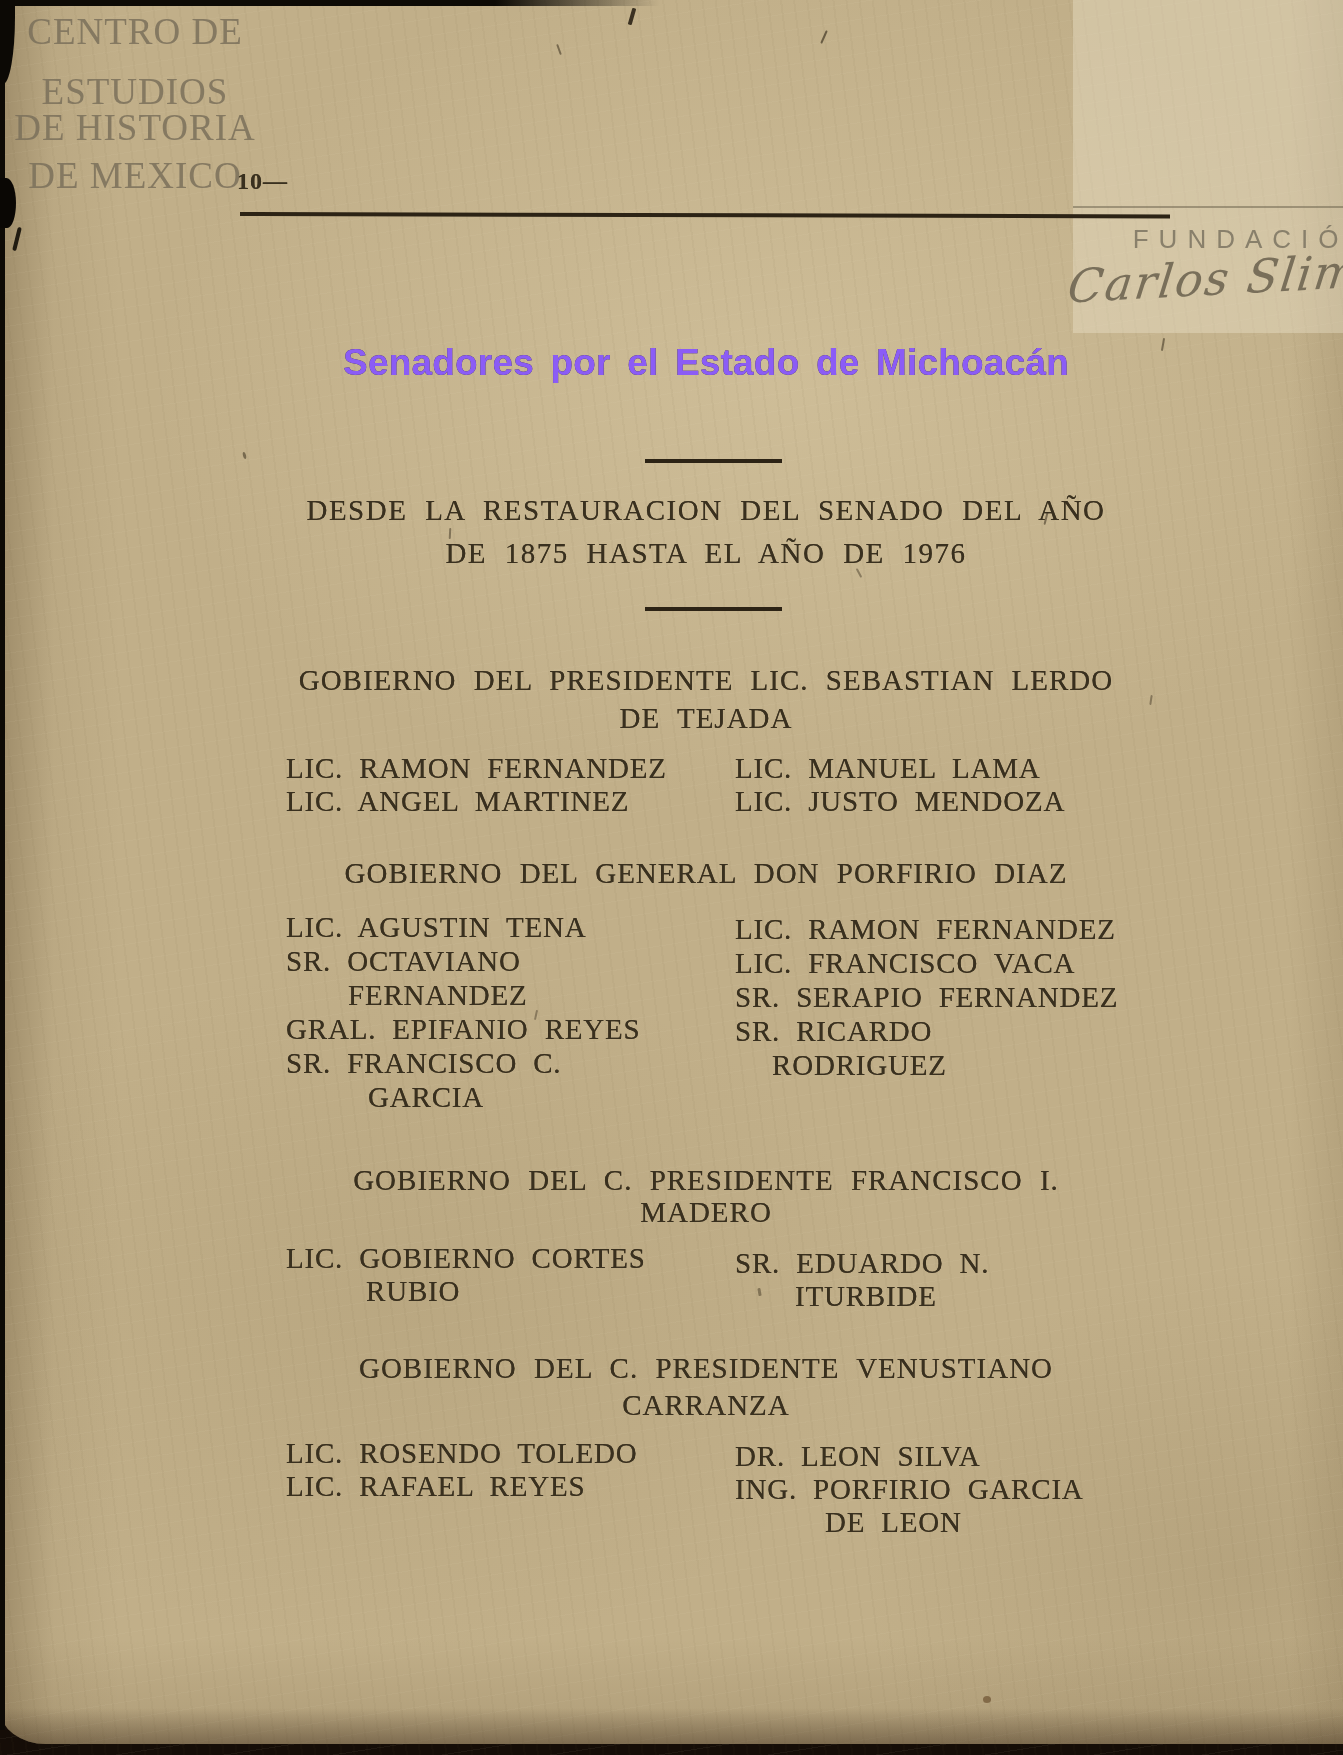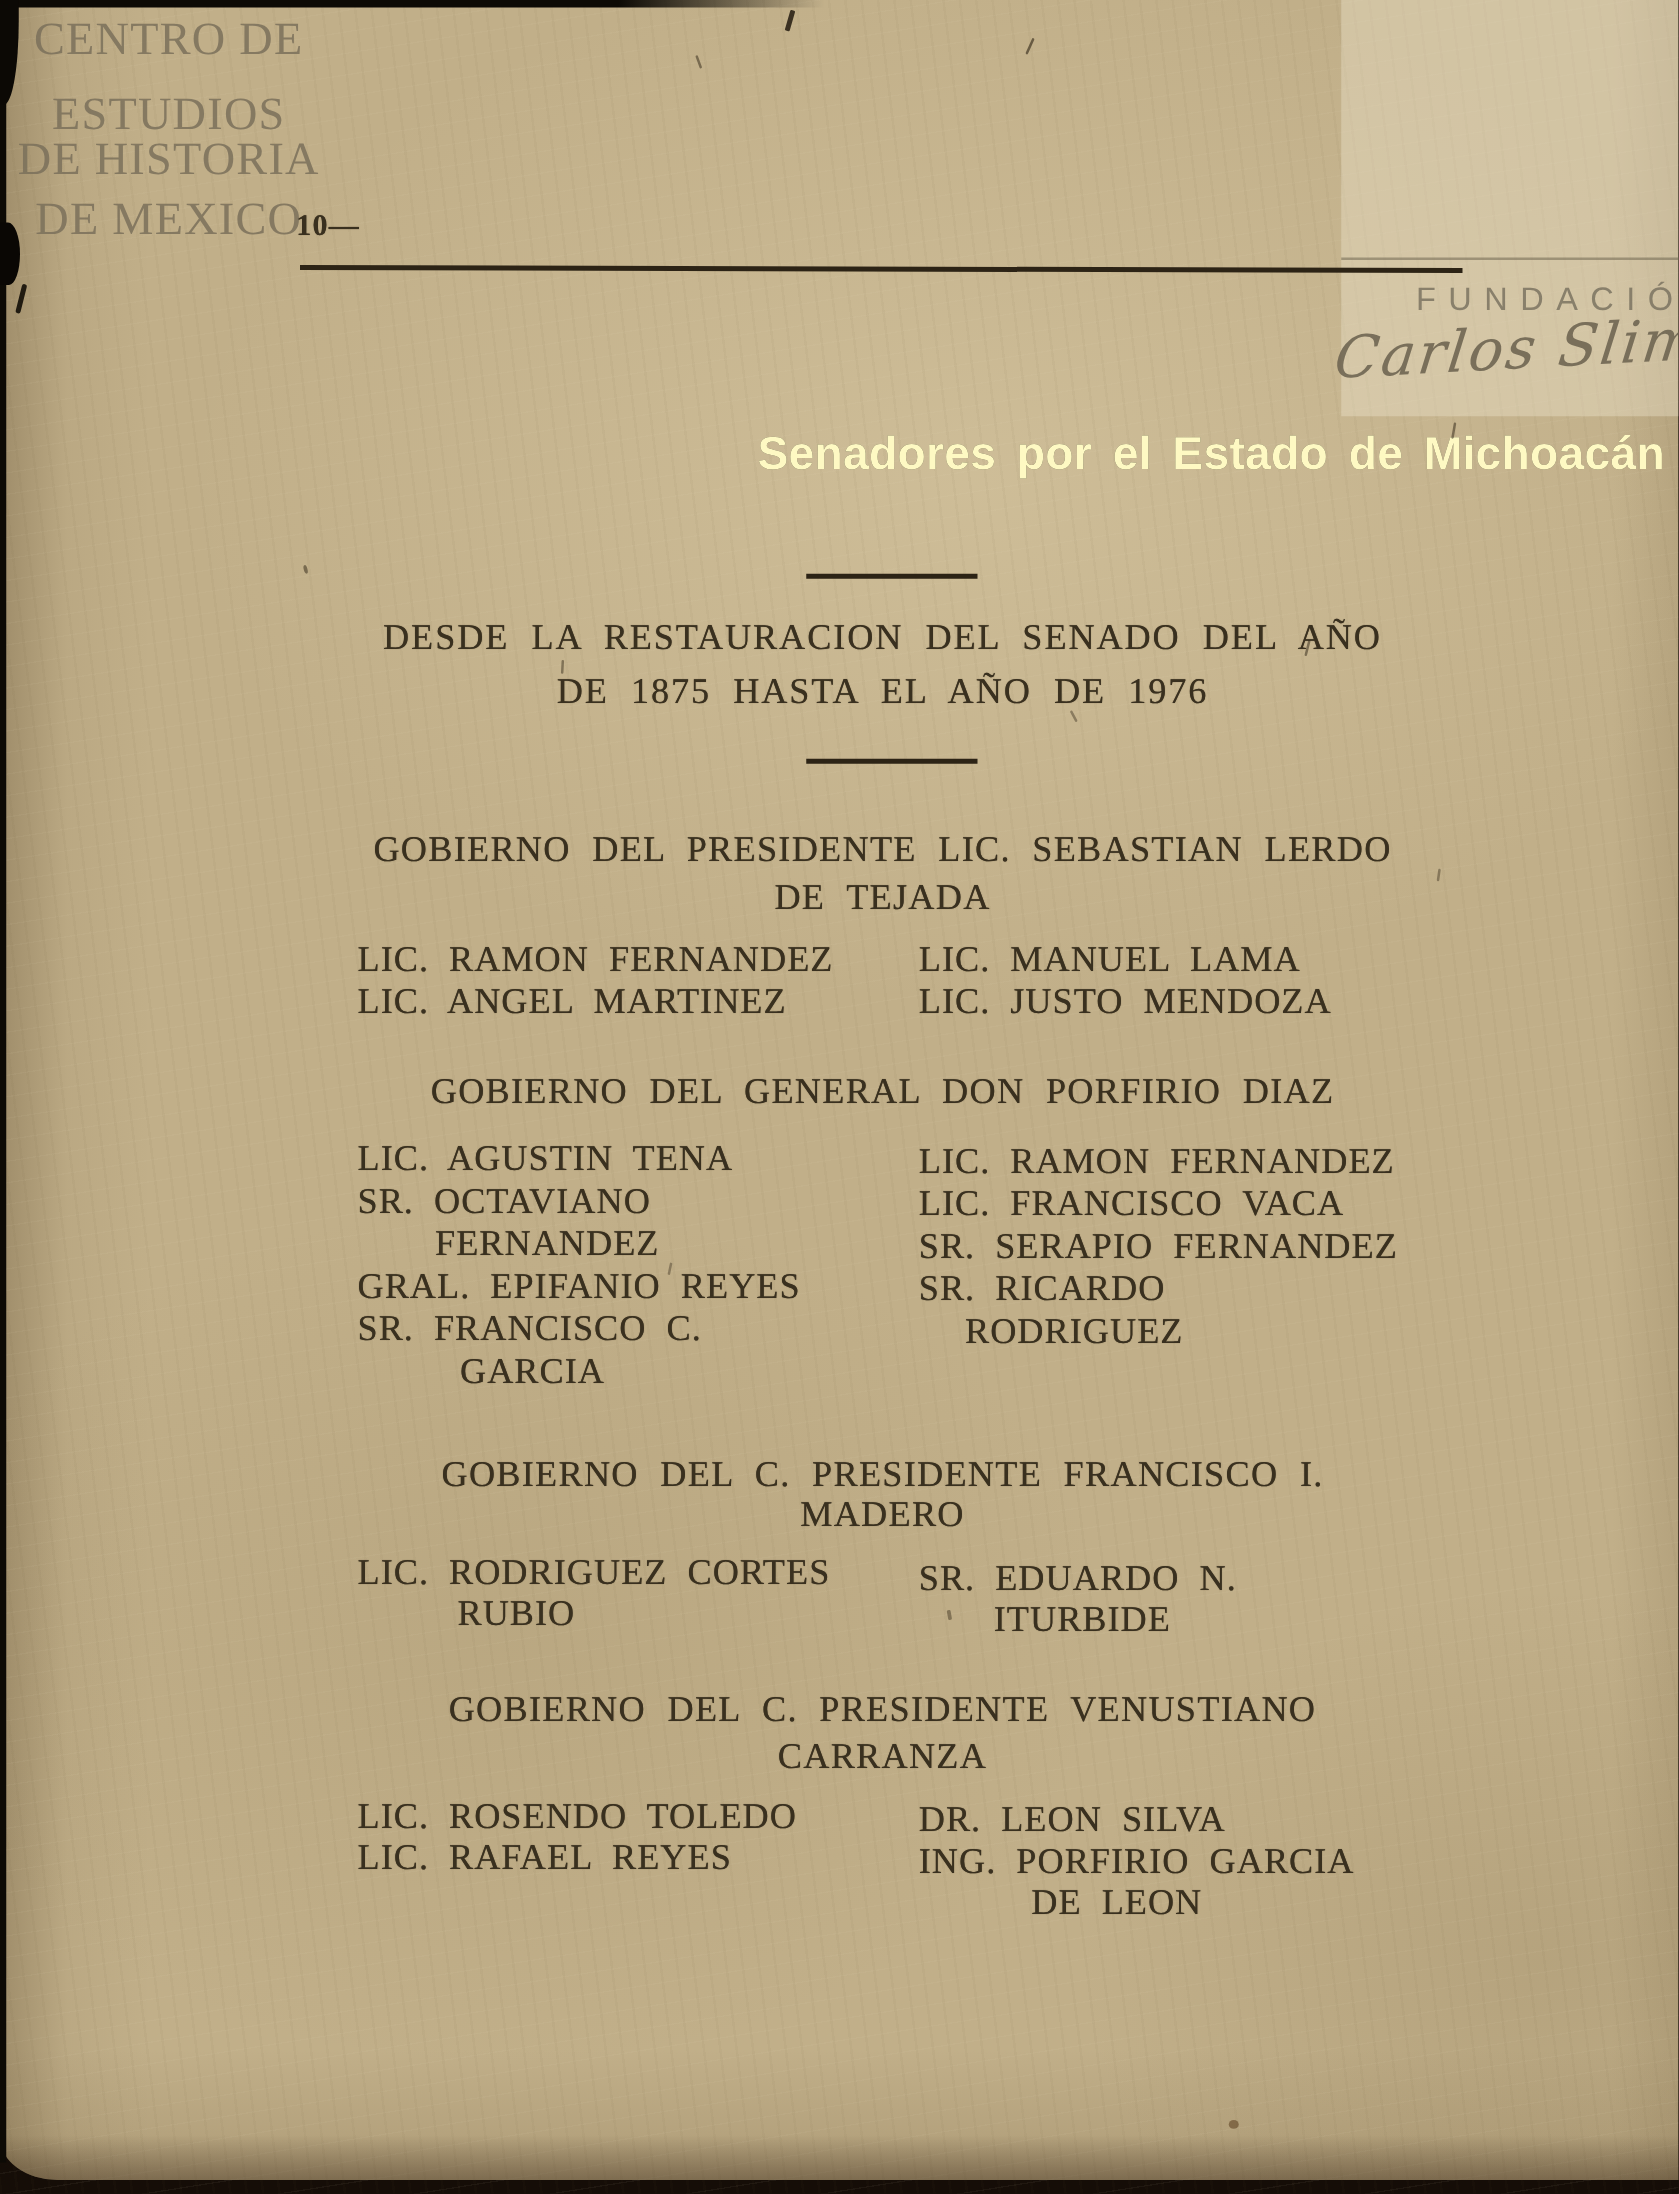--- a/index.html
+++ b/index.html
@@ -50,21 +50,21 @@
            font-family:"Liberation Sans",sans-serif;font-size:26px;color:rgba(118,110,92,0.8);
            letter-spacing:10px;white-space:nowrap;padding-left:47px;}
   .wm-sign{position:absolute;left:1068px;top:252px;width:280px;text-align:center;
            font-family:"DejaVu Serif",serif;font-style:italic;font-size:46px;
            color:rgba(108,99,80,0.88);transform:rotate(-3deg) skewX(-10deg);letter-spacing:2px;
            white-space:nowrap;}
   
   .ink{color:#39301f;text-shadow:0 0 0.6px rgba(57,46,28,0.85);}
   .centered{position:absolute;left:80px;width:1252px;text-align:center;white-space:nowrap;}
   .title{top:342px;font-family:"Liberation Sans",sans-serif;font-weight:bold;font-size:37px;
-         color:#fef9c3;letter-spacing:0.2px;word-spacing:6px;text-shadow:0 0 0.5px rgba(36,30,18,0.9);text-align:right;}
+         color:#8b5cf6;letter-spacing:0.2px;word-spacing:6px;text-shadow:0 0 0.5px rgba(36,30,18,0.9);}
   .divider{position:absolute;left:645px;width:137px;height:3.5px;background:#2c2315;}
   .subtitle{font-size:29px;letter-spacing:1.5px;word-spacing:9px;}
   .sec-h{font-size:29px;letter-spacing:1px;word-spacing:9px;}
   .col{position:absolute;font-size:29px;letter-spacing:0.8px;word-spacing:8px;white-space:nowrap;}
   .col .nm{height:33px;line-height:33px;}
   .col.lh34 .nm{height:34px;line-height:34px;}
   .col-l{left:286px;}
   .col-r{left:735px;}
   .in37{margin-left:37px;} .in60{margin-left:60px;} .in62{margin-left:62px;}
   .in80{margin-left:80px;} .in82{margin-left:82px;} .in90{margin-left:90px;}
@@ -129,21 +129,21 @@
     <div class="nm">LIC. RAMON FERNANDEZ</div>
     <div class="nm">LIC. FRANCISCO VACA</div>
     <div class="nm">SR. SERAPIO FERNANDEZ</div>
     <div class="nm">SR. RICARDO</div>
     <div class="nm in37">RODRIGUEZ</div>
   </div>
 
   <div class="centered sec-h ink" style="top:1164px;">GOBIERNO DEL C. PRESIDENTE FRANCISCO I.</div>
   <div class="centered sec-h ink" style="top:1196px;">MADERO</div>
   <div class="col col-l ink" style="top:1242px;">
-    <div class="nm">LIC. RODRIGUEZ CORTES</div>
+    <div class="nm">LIC. GOBIERNO CORTES</div>
     <div class="nm in80">RUBIO</div>
   </div>
   <div class="col col-r ink" style="top:1247px;">
     <div class="nm">SR. EDUARDO N.</div>
     <div class="nm in60">ITURBIDE</div>
   </div>
 
   <div class="centered sec-h ink" style="top:1352px;">GOBIERNO DEL C. PRESIDENTE VENUSTIANO</div>
   <div class="centered sec-h ink" style="top:1389px;">CARRANZA</div>
   <div class="col col-l ink" style="top:1437px;">

